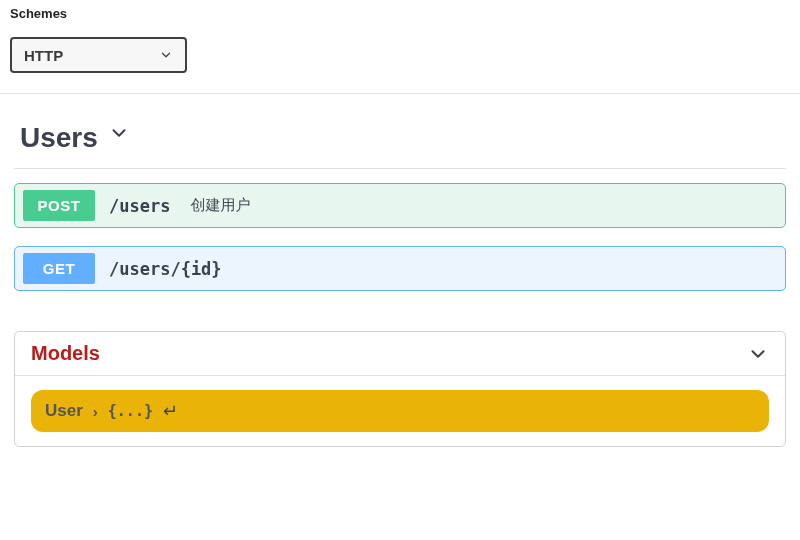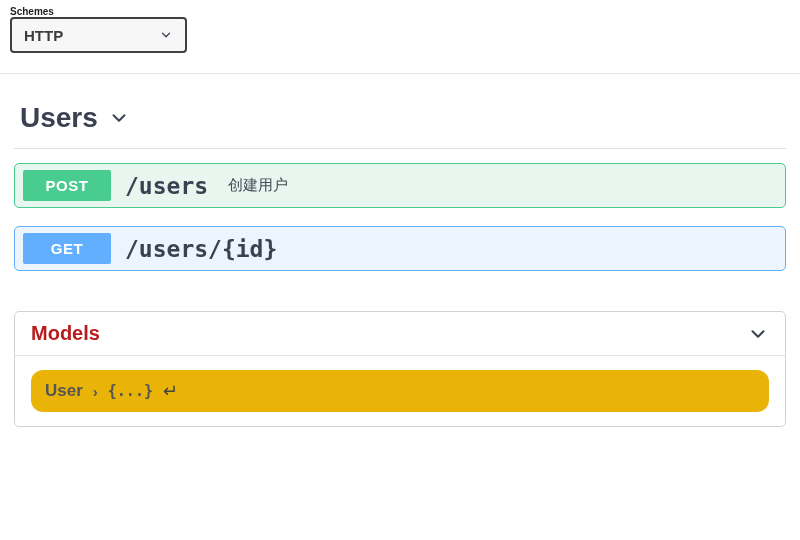--- a/index.html
+++ b/index.html
@@ -8,24 +8,24 @@
     background: #fff;
     width: 800px;
     height: 540px;
     overflow: hidden;
     color: #3b4151;
   }
   .schemes-wrapper {
     padding: 6px 10px 20px 10px;
   }
   .schemes-label {
-    font-size: 10px;
+    font-size: 13px;
     font-weight: 600;
     color: #222;
-    margin-bottom: 0;
+    margin-bottom: 16px;
   }
   .schemes-select {
     width: 177px;
     height: 36px;
     border: 2px solid #404040;
     border-radius: 4px;
     background: #f7f7f7;
     display: flex;
     align-items: center;
     justify-content: space-between;
@@ -42,21 +42,21 @@
   }
   .hr {
     border-top: 1px solid #e5e5e5;
     margin: 0;
   }
   .main {
     padding: 20px 14px 10px 14px;
   }
   .tag-header {
     display: flex;
-    align-items: center;
+    align-items: flex-start;
     gap: 10px;
     padding: 8px 6px 14px 6px;
     cursor: pointer;
     border-bottom: 1px solid rgba(0,0,0,0.12);
   }
   .tag-header h2 {
     font-size: 28px;
     font-weight: 700;
     color: #3b4151;
   }
@@ -84,30 +84,30 @@
     border: 1px solid #61affe;
     background: #ecf4fd;
   }
   .method {
     color: #fff;
     font-weight: 700;
     font-size: 15px;
     letter-spacing: 0.5px;
     border-radius: 2px;
     padding: 7px 0;
-    width: 88px;
+    width: 72px;
     text-align: center;
     flex: 0 0 auto;
   }
   .op.post .method { background: #49cc90; }
   .op.get  .method { background: #61affe; }
   .path {
     font-family: ui-monospace, Menlo, Consolas, monospace;
     font-weight: 700;
-    font-size: 23px;
+    font-size: 17px;
     margin-left: 14px;
     color: #3b4151;
   }
   .summary {
     font-size: 15px;
     margin-left: 20px;
     color: #434a56;
   }
   .models-section {
     margin-top: 40px;

